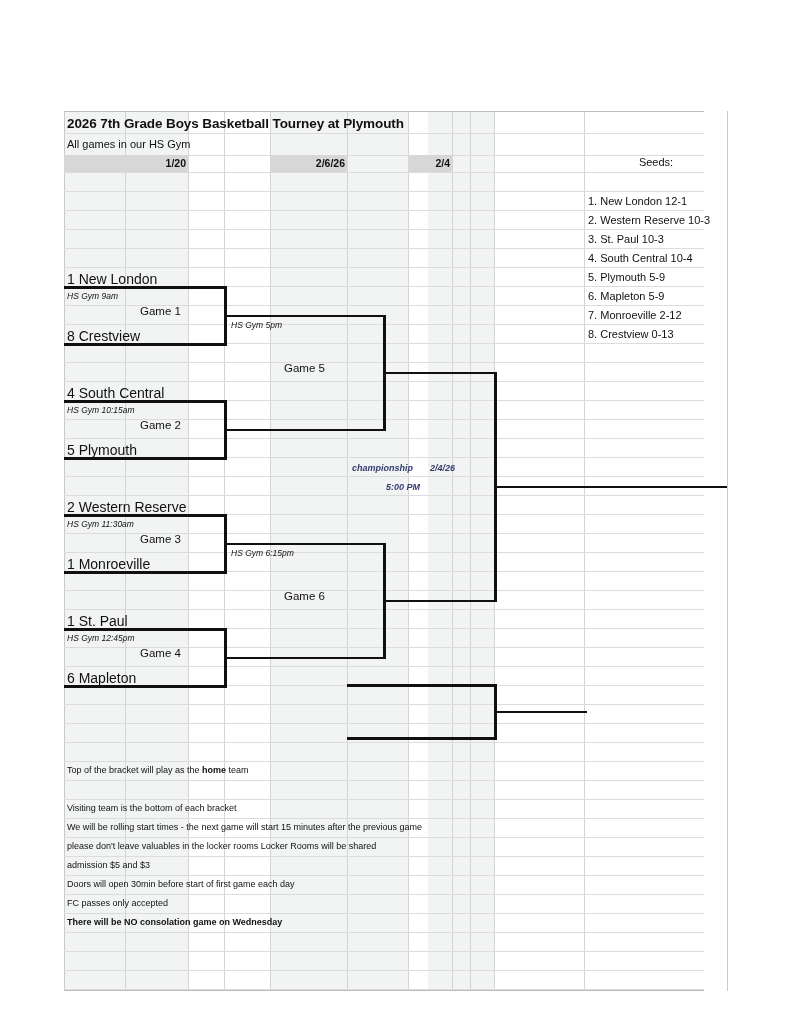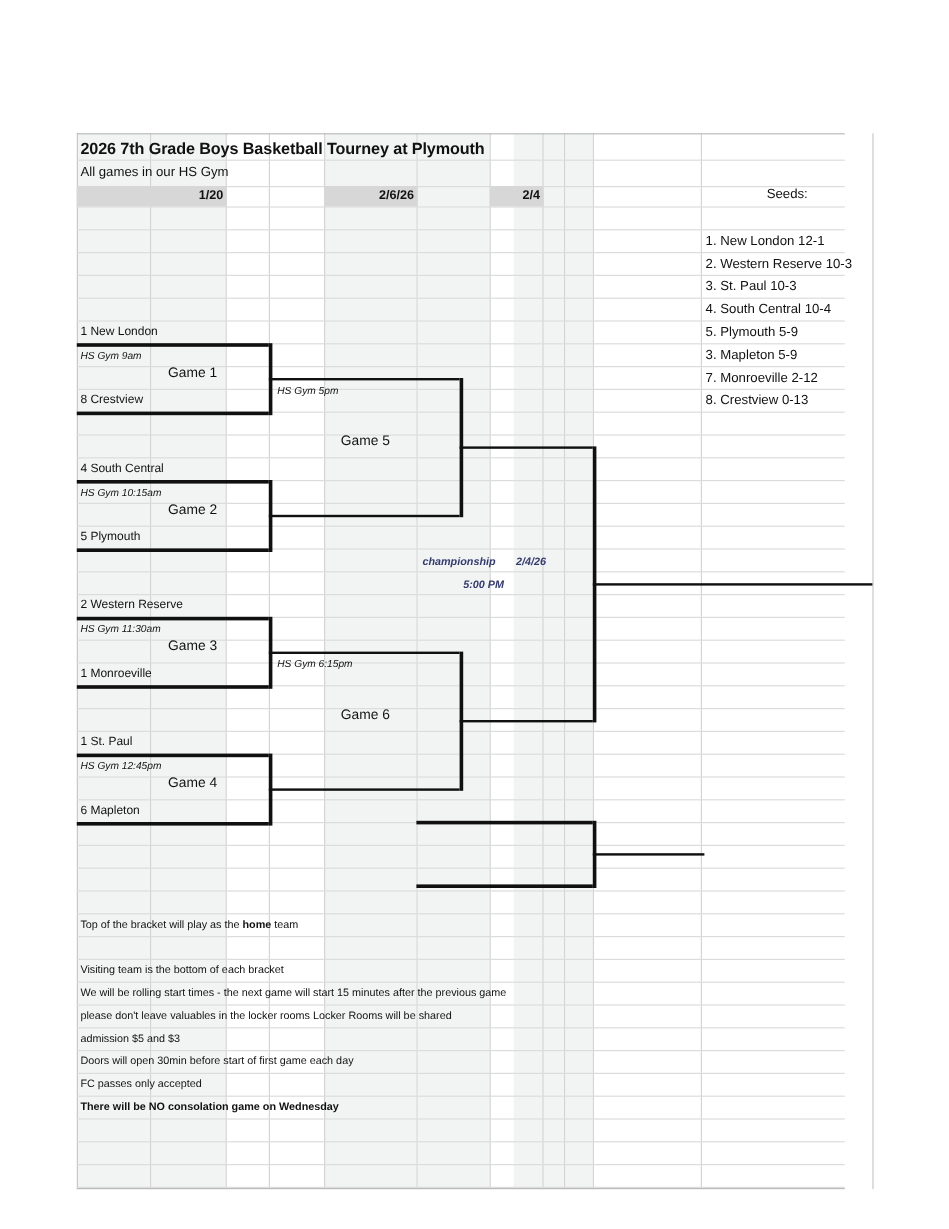--- a/index.html
+++ b/index.html
@@ -33,21 +33,21 @@
   .subtitle{font-size:11px;left:3px;top:28px;}
 
   .datehdr{
     font-size:10.5px;font-weight:bold;text-align:right;
     height:17px;line-height:17px;
     background:#d7d7d7;
   }
   .seedhdr{font-size:11px;left:520px;top:46px;width:144px;text-align:center;}
   .seeditem{font-size:11px;left:524px;font-weight:normal;}
 
-  .team{font-size:10px;padding-left:3px;}
+  .team{font-size:14px;padding-left:3px;}
   .gym{font-size:8.5px;font-style:italic;padding-left:3px;}
   .gamelbl{font-size:11.5px;}
   .champ{font-size:9px;font-style:italic;font-weight:bold;color:#333a6e;}
   .note{font-size:9px;padding-left:3px;}
   .note b{font-weight:bold;}
 
   
   .bh{position:absolute;height:2.6px;background:#101010;}
   .bv{position:absolute;width:2.6px;background:#101010;}
 </style>
@@ -140,21 +140,21 @@
     <span>2/4</span>
   </div>
 
   <div class="cell seedhdr">Seeds:</div>
   <div id="seed-list">
       <div class="cell seeditem" style="top:85px">1. New London 12-1</div>
       <div class="cell seeditem" style="top:104px">2. Western Reserve 10-3</div>
       <div class="cell seeditem" style="top:123px">3. St. Paul 10-3</div>
       <div class="cell seeditem" style="top:142px">4. South Central 10-4</div>
       <div class="cell seeditem" style="top:161px">5. Plymouth 5-9</div>
-      <div class="cell seeditem" style="top:180px">3. Mapleton 5-9</div>
+      <div class="cell seeditem" style="top:180px">6. Mapleton 5-9</div>
       <div class="cell seeditem" style="top:199px">7. Monroeville 2-12</div>
       <div class="cell seeditem" style="top:218px">8. Crestview 0-13</div>
     </div>
 
   <div id="bracket-layer">
       <div class="cell team" style="left:0px;top:161px">1 New London</div>
       <div class="cell team" style="left:0px;top:218px">8 Crestview</div>
       <div class="cell gym" style="left:0px;top:181px">HS Gym 9am</div>
       <div class="cell gamelbl" style="left:76px;top:194.5px">Game 1</div>
       <div class="bh" style="left:0px;top:175px;width:160px"></div>

